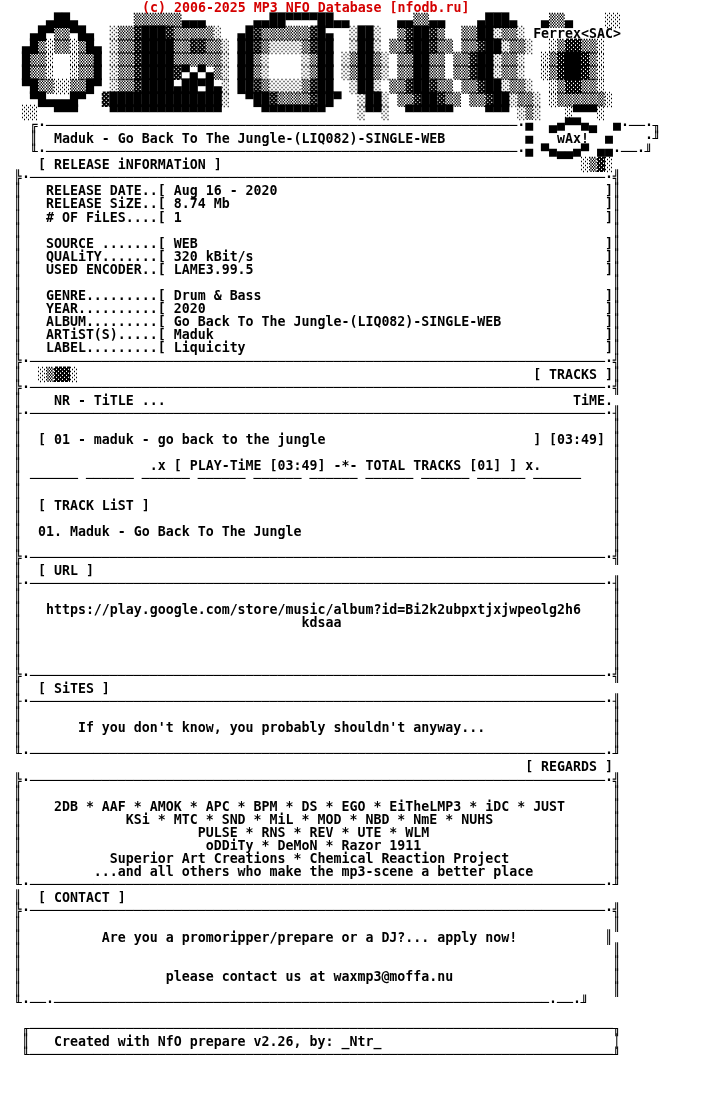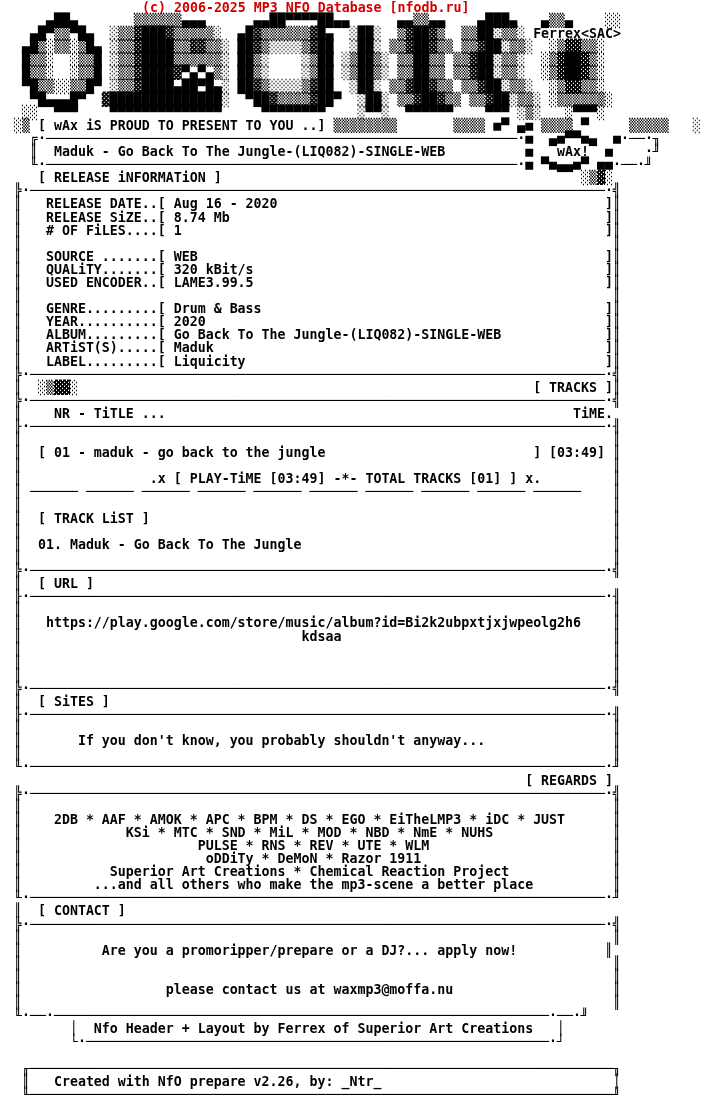--- a/index.html
+++ b/index.html
@@ -23,21 +23,20 @@
 <div class="page">
   <pre class="red">(c) 2006-2025 MP3 NFO Database [nfodb.ru]</pre>
   <pre>    ▄██▄       ▒▒▒▒▒▒▄▄▄      ▄▄██▀▀▀▀██▄▄      ▄▄▒▒▄▄    ▄███▄   ▄▒▒▄    ░░
   ▄█▀▒▒▀█▄  ░▒▒▓███▓▒▒▒▒▒░  ▄█▓▒▒▒▒▒▒▓█▄  ░██░  ▒▓██▓▒  ▒▒██░▒▒░ Ferrex&lt;SAC&gt;
  ▄█▒░▒▒░▒█▄ ░▒▒▓████▒▒▓▓▒▒░ ██▓▒░░░░▒▓██  ░██░ ▒▒▓██▓▒▒ ▒▒▓██░▒▒░  ░▒▓▓▒▒░
  █▒▒░  ░▒▒█ ░▒▒▓████▒▒▒▒▒▒░ ██▒░    ░▒██ ░▒██▒░ ▒▒██▒▒ ▒▒▓██░▒▒░  ░▒▓██▓▒░
  █▒▒░  ░▒▒█ ░▒▒▓████▓▀▄▀▄▒░ ██▒░    ░▒██ ░▒██▒░ ▒▒██▒▒ ▒▒▓██░▒▒░  ░▒▓██▓▒░
  ▀█▒▒░░▒▒█▀ ░▒▒▓████▄██▀█▄░ ██▓▒░░░░▒▓██  ░██░ ▒▒▓██▓▒▒ ▒▒▓██░▒▒░  ░▒▓▓▒▒░
   ▀█▄▄▄█▀  ▓██████████████░  ▀██▓▒▒▒▒▓██▀  ░██░ ▒▒▓██▓▒▒ ▒▒▓██░▒▒░ ░▒▒▒▒▒▒░
  ░░  ▀▀▀    ▀▀▀▀▀▀▀▀▀▀▀▀▀▀     ▀▀▀▀▀▀▀▀    ░▀▀░  ▀▀▀▀▀▀    ▀▀▀ ░▒░   ░▀▀▀░</pre>
-  <pre>░▒ [ wAx iS PROUD TO PRESENT TO YOU ..] ▒▒▒▒▒▒▒▒       ▒▒▒▒ ■▀ ▄■ ▒▒▒▒ ▀     ▒▒▒▒▒   ░</pre>
   <pre>  ╔·───────────────────────────────────────────────────────────·■  ▄■▀▀■▄  ■·──·╖
   ║  Maduk - Go Back To The Jungle-(LIQ082)-SINGLE-WEB          ■   wAx!  ■    ·╜
   ╙·───────────────────────────────────────────────────────────·■ ▀■▄▄■▀ ■■·──·╜</pre>
   <pre>   [ RELEASE iNFORMATiON ]                                             ░▒▓░
 ╠·────────────────────────────────────────────────────────────────────────·╣
 ║   RELEASE DATE..[ Aug 16 - 2020                                         ]║
 ║   RELEASE SiZE..[ 8.74 Mb                                               ]║
 ║   # OF FiLES....[ 1                                                     ]║
 ║                                                                          ║
 ║   SOURCE .......[ WEB                                                   ]║
@@ -92,18 +91,16 @@
 ╙·────────────────────────────────────────────────────────────────────────·╜</pre>
   <pre>║  [ CONTACT ]
 ╠·────────────────────────────────────────────────────────────────────────·╣
 ║                                                                          ║
 ║          Are you a promoripper/prepare or a DJ?... apply now!           ║
 ║                                                                          ║
 ║                                                                          ║
 ║                  please contact us at waxmp3@moffa.nu                    ║
 ║                                                                          ║
 ╙·──·──────────────────────────────────────────────────────────────·──·╜</pre>
-  <pre>       │  Nfo Header + Layout by Ferrex of Superior Art Creations   │
-       └·──────────────────────────────────────────────────────────·┘</pre>
   <pre class="footer-gap"> ╓─────────────────────────────────────────────────────────────────────────╖
  ║   Created with NfO prepare v2.26, by: _Ntr_                             │
  ╙─────────────────────────────────────────────────────────────────────────╜</pre>
 </div>
 
 </body></html>

